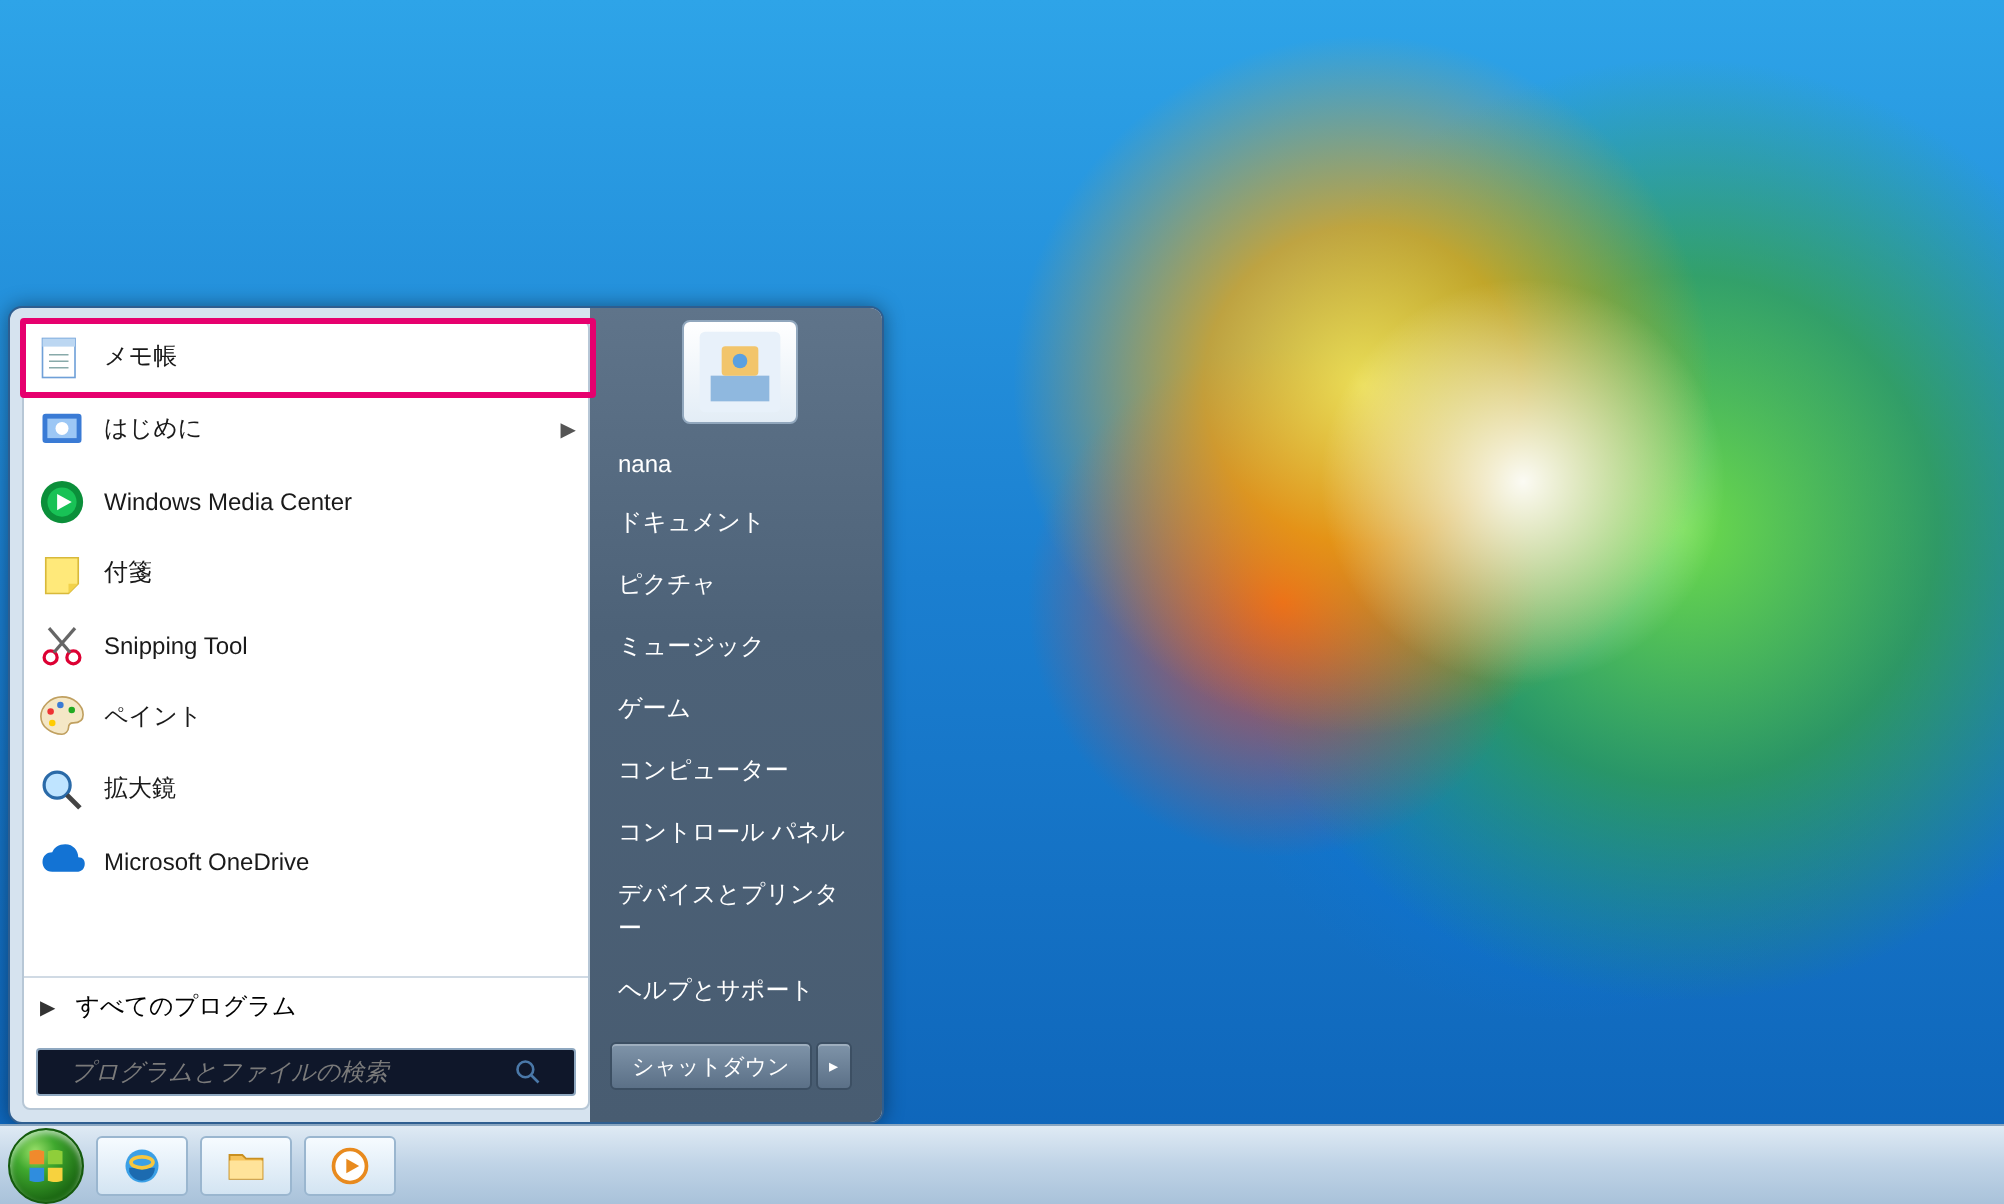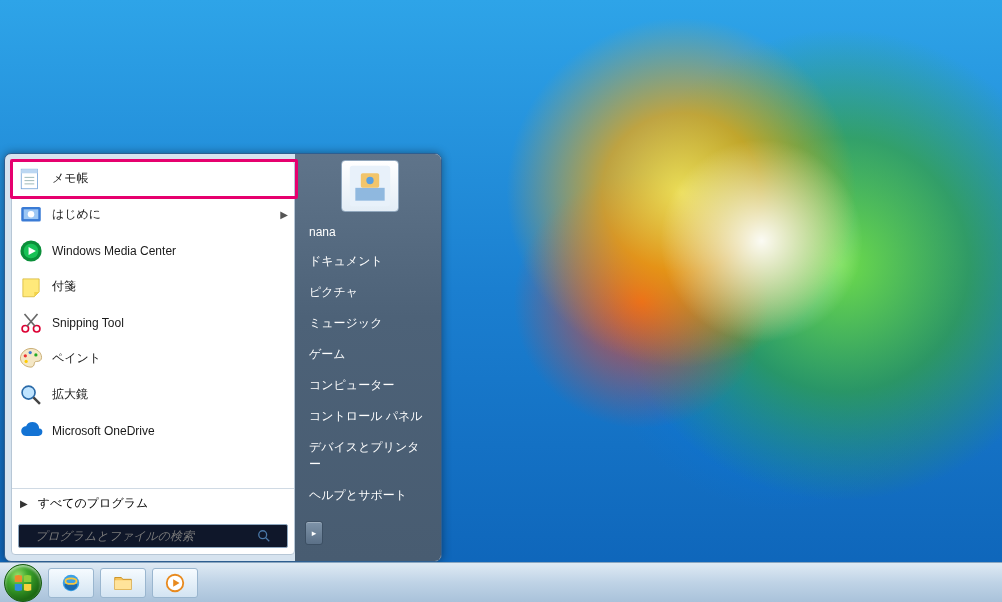--- a/index.html
+++ b/index.html
@@ -227,20 +227,21 @@
     <div class="r-link">ドキュメント</div>
     <div class="r-link">ピクチャ</div>
     <div class="r-link">ミュージック</div>
     <div class="r-link">ゲーム</div>
     <div class="r-link">コンピューター</div>
     <div class="r-link">コントロール パネル</div>
     <div class="r-link">デバイスとプリンター</div>
     <div class="r-link">ヘルプとサポート</div>
 
     <div class="shutdown-row">
+      <div class="shutdown-btn">シャットダウン</div>
       <div class="shutdown-btn shutdown-arrow">
         <span style="font-size:9px;">▸</span>
       </div>
     </div>
   </div>
 </div>
 
 <div class="taskbar">
   <div class="start-orb">
     <svg viewBox="0 0 24 24">

